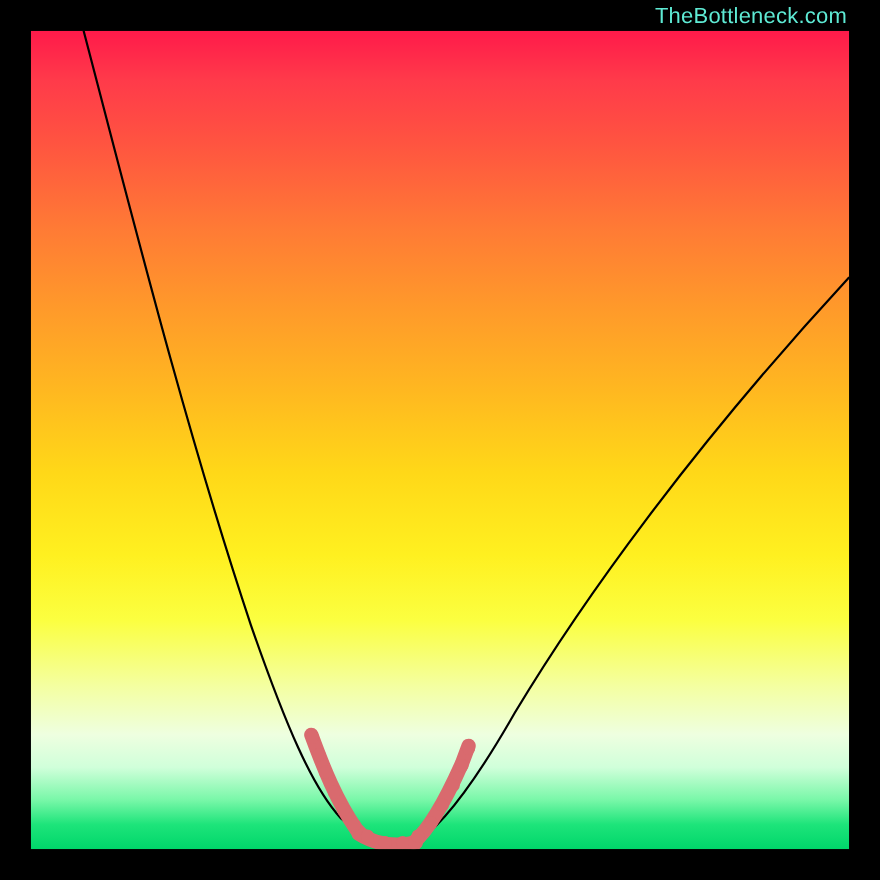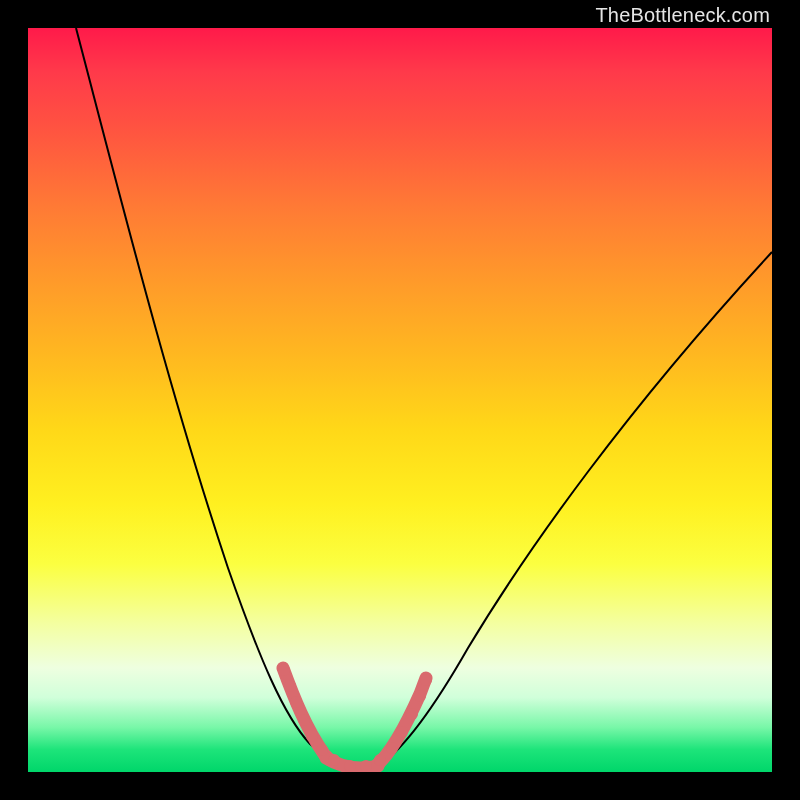--- a/index.html
+++ b/index.html
@@ -45,21 +45,21 @@
       #d0ffda 90%,
       #78f7a8 94%,
       #1de47a 97%,
       #00d66a 100%
     );
   }
   .watermark {
     position: absolute;
     top: 4px;
     right: 30px;
-    color: #e5e5e5;
+    color: #5eead4;
     font-size: 20px;
     font-weight: 500;
     letter-spacing: 0.2px;
   }
   svg.curves {
     position: absolute;
     inset: 0;
     width: 744px;
     height: 744px;
   }

